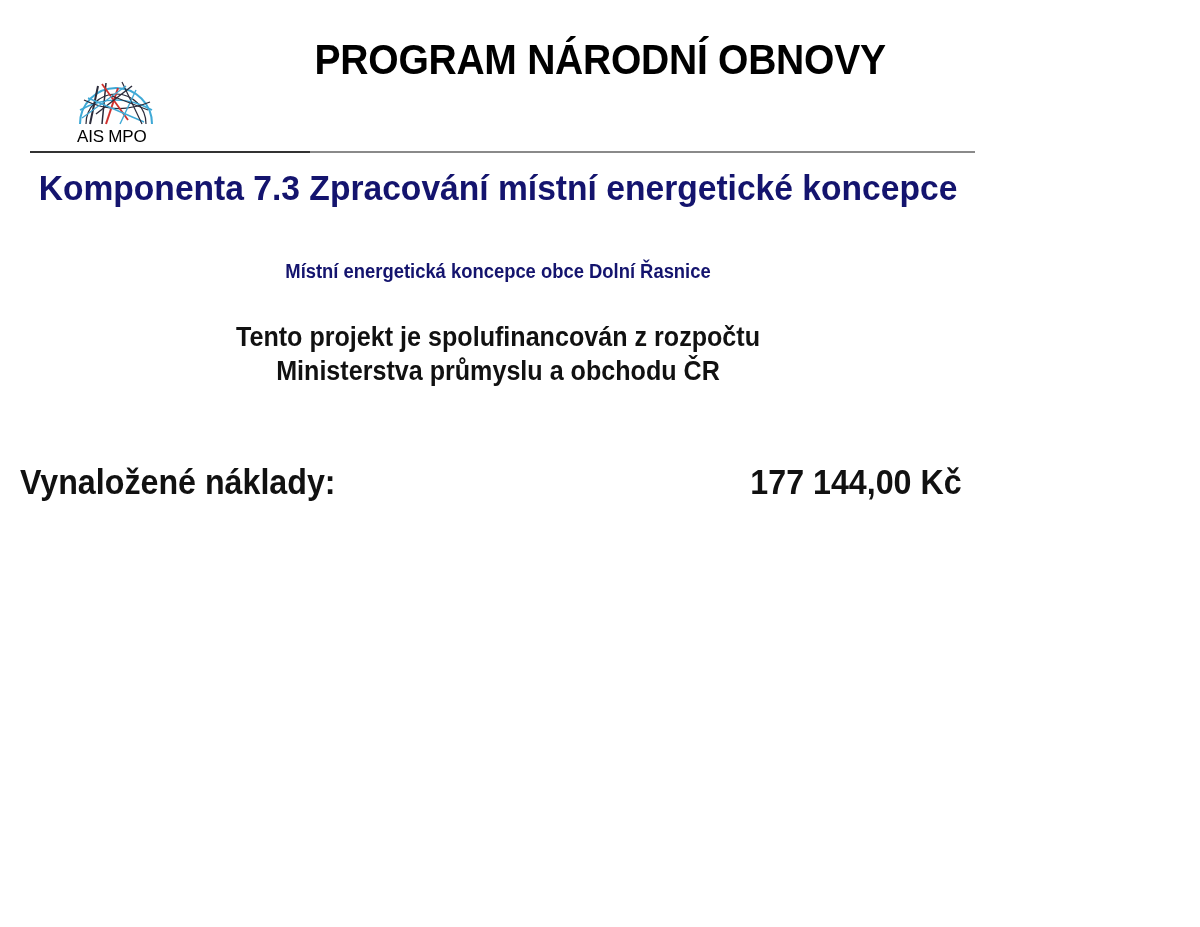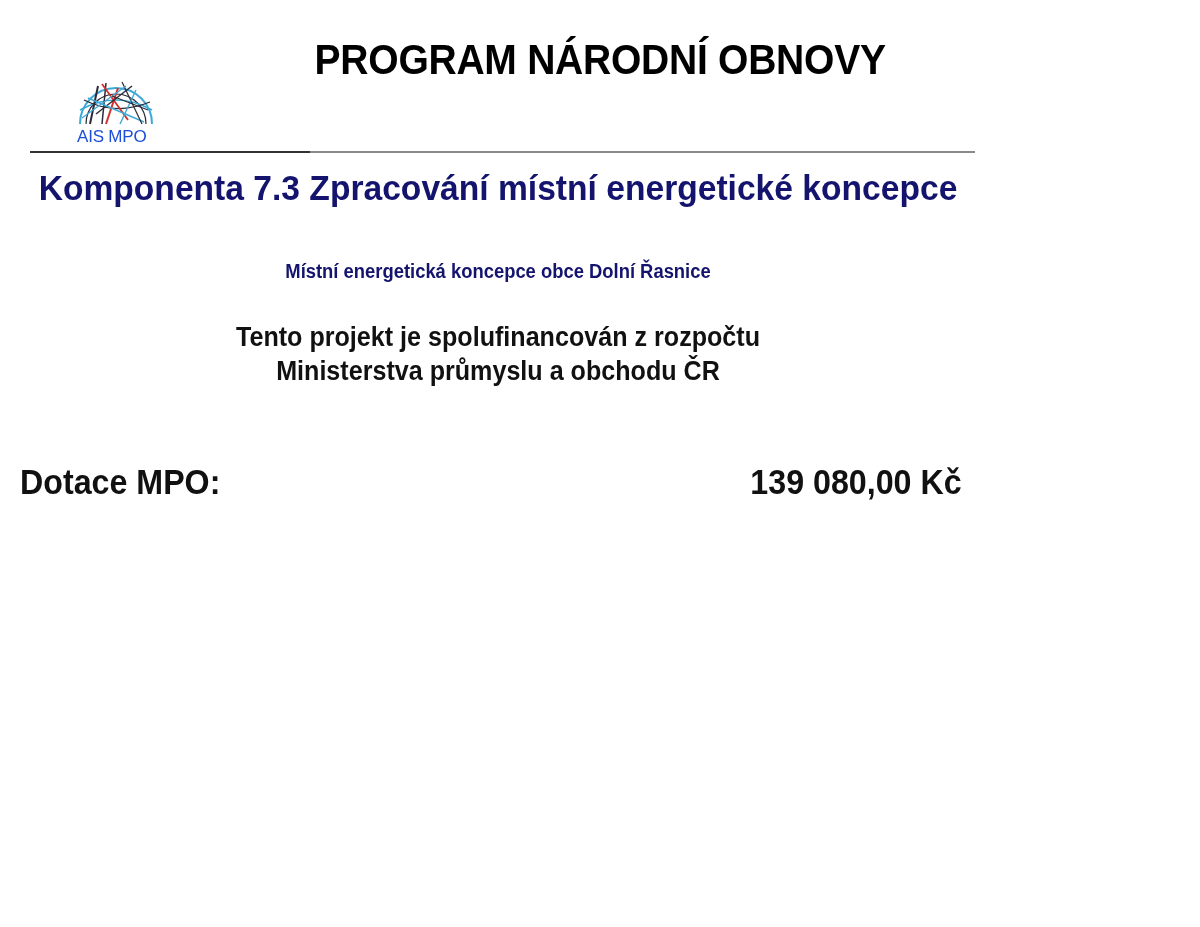--- a/index.html
+++ b/index.html
@@ -38,21 +38,21 @@
     .logo svg {
       position: absolute;
       left: 2px;
       top: 0;
     }
     .logo-text {
       position: absolute;
       left: 3px;
       top: 47px;
       font-size: 17px;
-      color: #1d4ed8;
+      color: #000000;
       letter-spacing: -0.2px;
       white-space: nowrap;
     }
     .divider-dark {
       position: absolute;
       left: 30px;
       top: 151px;
       width: 280px;
       height: 1.5px;
       background: #333;
@@ -158,16 +158,16 @@
 <div class="component-title">Komponenta 7.3 Zpracování místní energetické koncepce</div>
 <div class="component-subtitle">Místní energetická koncepce obce Dolní Řasnice</div>
 
 <div class="funding">
   <div>Tento projekt je spolufinancován z rozpočtu</div>
   <div>Ministerstva průmyslu a obchodu ČR</div>
 </div>
 
 <div class="facts">
   <div class="fact-row">
-    <span class="fact-label">Dotace MPO:</span>
-    <span class="fact-value">139 080,00 Kč</span>
+    <span class="fact-label">Vynaložené náklady:</span>
+    <span class="fact-value">177 144,00 Kč</span>
   </div>
 </div>
 
 </body></html>

